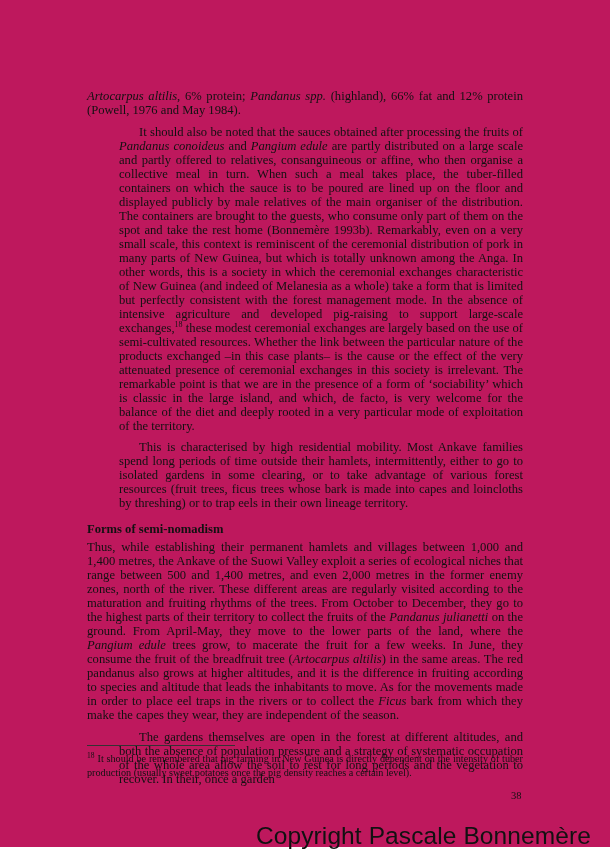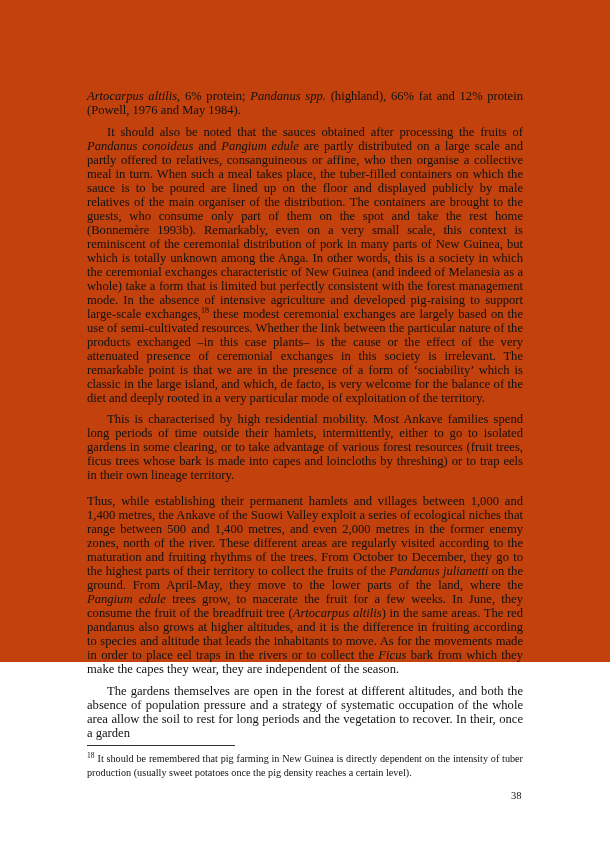--- a/index.html
+++ b/index.html
@@ -1,24 +1,24 @@
 <!DOCTYPE html>
 <html><head>
 <meta charset="utf-8">
 <style>
   html, body { margin:0; padding:0; }
   body { width:610px; height:863px; background:#ffffff; position:relative; overflow:hidden; }
-  .page { position:absolute; left:0; top:0; width:610px; height:662px; background:#c2410c; }
+  .page { position:absolute; left:0; top:0; width:610px; height:847px; background:#be185d; }
   .text-block {
     position:absolute; left:87px; top:89px; width:436px;
     font-family:"Liberation Serif", serif; font-size:12.6px; line-height:14px; color:#111;
     text-align:justify;
   }
   .text-block p { margin:0 0 7.5px 0; }
-  .text-block p.indent { text-indent:20px; }
+  .text-block p.indent { text-indent:20px;margin-left:32px; }
   .text-block p.noindent { text-indent:0; }
   .text-block p.last-before-heading { margin-bottom:12px; }
   .heading { font-weight:bold; margin:0 0 4px 0; font-size:12.6px; }
   .sup { font-size:8px; vertical-align:5px; line-height:0; }
   .fn-rule { position:absolute; left:87px; top:745px; width:148px; height:0; border-top:1px solid #333; }
   .footnote {
     position:absolute; left:87px; top:752px; width:436px;
     font-family:"Liberation Serif", serif; font-size:10.2px; line-height:13.5px; color:#111; text-align:justify;
   }
   .fn-mark { font-size:7.5px; vertical-align:4px; line-height:0; margin-right:3px; }
@@ -34,23 +34,25 @@
   i { font-style:italic; }
 </style>
 </head>
 <body>
 
 <div class="page">
   <div class="text-block" id="body-text">
       <p class="noindent"><i>Artocarpus altilis</i><span>, 6% protein; </span><i>Pandanus spp.</i><span> (highland), 66% fat and 12% protein (Powell, 1976 and May 1984).</span></p>
       <p class="indent"><span>It should also be noted that the sauces obtained after processing the fruits of </span><i>Pandanus conoideus</i><span> and </span><i>Pangium edule</i><span> are partly distributed on a large scale and partly offered to relatives, consanguineous or affine, who then organise a collective meal in turn. When such a meal takes place, the tuber-filled containers on which the sauce is to be poured are lined up on the floor and displayed publicly by male relatives of the main organiser of the distribution. The containers are brought to the guests, who consume only part of them on the spot and take the rest home (Bonnemère 1993b). Remarkably, even on a very small scale, this context is reminiscent of the ceremonial distribution of pork in many parts of New Guinea, but which is totally unknown among the Anga. In other words, this is a society in which the ceremonial exchanges characteristic of New Guinea (and indeed of Melanesia as a whole) take a form that is limited but perfectly consistent with the forest management mode. In the absence of intensive agriculture and developed pig-raising to support large-scale exchanges,</span><span class="sup">18</span><span> these modest ceremonial exchanges are largely based on the use of semi-cultivated resources. Whether the link between the particular nature of the products exchanged –in this case plants– is the cause or the effect of the very attenuated presence of ceremonial exchanges in this society is irrelevant. The remarkable point is that we are in the presence of a form of ‘sociability’ which is classic in the large island, and which, de facto, is very welcome for the balance of the diet and deeply rooted in a very particular mode of exploitation of the territory.</span></p>
       <p class="indent last-before-heading"><span>This is characterised by high residential mobility. Most Ankave families spend long periods of time outside their hamlets, intermittently, either to go to isolated gardens in some clearing, or to take advantage of various forest resources (fruit trees, ficus trees whose bark is made into capes and loincloths by threshing) or to trap eels in their own lineage territory.</span></p>
+      <div class="heading"><span>Forms of semi-nomadism</span></div>
       <p class="noindent"><span>Thus, while establishing their permanent hamlets and villages between 1,000 and 1,400 metres, the Ankave of the Suowi Valley exploit a series of ecological niches that range between 500 and 1,400 metres, and even 2,000 metres in the former enemy zones, north of the river. These different areas are regularly visited according to the maturation and fruiting rhythms of the trees. From October to December, they go to the highest parts of their territory to collect the fruits of the </span><i>Pandanus julianetti</i><span> on the ground. From April-May, they move to the lower parts of the land, where the </span><i>Pangium edule</i><span> trees grow, to macerate the fruit for a few weeks. In June, they consume the fruit of the breadfruit tree (</span><i>Artocarpus altilis</i><span>) in the same areas. The red pandanus also grows at higher altitudes, and it is the difference in fruiting according to species and altitude that leads the inhabitants to move. As for the movements made in order to place eel traps in the rivers or to collect the </span><i>Ficus</i><span> bark from which they make the capes they wear, they are independent of the season.</span></p>
       <p class="indent"><span>The gardens themselves are open in the forest at different altitudes, and both the absence of population pressure and a strategy of systematic occupation of the whole area allow the soil to rest for long periods and the vegetation to recover. In their, once a garden</span></p>
     </div>
 
   <div class="fn-rule"></div>
   <div class="footnote">
     <span class="fn-mark">18</span><span>It should be remembered that pig farming in New Guinea is directly dependent on the intensity of tuber production (usually sweet potatoes once the pig density reaches a certain level).</span>
   </div>
 
   <div class="page-number">38</div>
+  <div class="copyright">Copyright Pascale Bonnemère</div>
 </div>
 
 </body></html>

